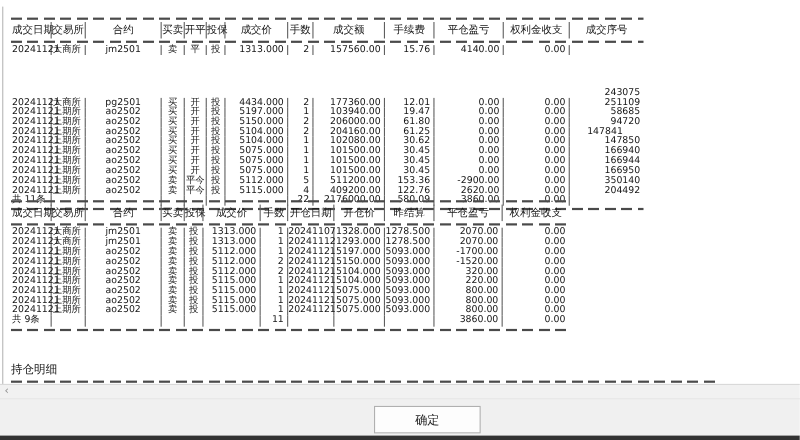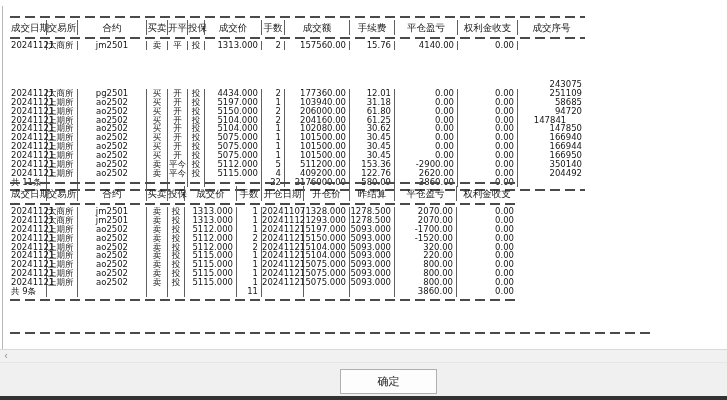--- a/index.html
+++ b/index.html
@@ -82,21 +82,21 @@
         <div class="trow tdata">
           <div class="c al" style="width: 37px;">20241121</div>
           <div class="c al" style="width: 31px;">上期所</div>
           <div class="c ac" style="width: 69px;">ao2502</div>
           <div class="c ac" style="width: 21px;">买</div>
           <div class="c ac" style="width: 20px;">开</div>
           <div class="c ac" style="width: 17px;">投</div>
           <div class="c ar" style="width: 57px;">5197.000</div>
           <div class="c ar" style="width: 23px;">1</div>
           <div class="c ar" style="width: 65px;">103940.00</div>
-          <div class="c ar" style="width: 45px;">31.18</div>
+          <div class="c ar" style="width: 45px;">19.47</div>
           <div class="c ar" style="width: 63px;">0.00</div>
           <div class="c ar" style="width: 60px;">0.00</div>
           <div class="c ar" style="width: 67px;">58685</div>
         </div>
         <div class="trow tdata">
           <div class="c al" style="width: 37px;">20241121</div>
           <div class="c al" style="width: 31px;">上期所</div>
           <div class="c ac" style="width: 69px;">ao2502</div>
           <div class="c ac" style="width: 21px;">买</div>
           <div class="c ac" style="width: 20px;">开</div>
@@ -389,20 +389,21 @@
           <div class="c ar" style="width: 46px;"></div>
           <div class="c ar" style="width: 45px;"></div>
           <div class="c ar" style="width: 62px;">3860.00</div>
           <div class="c ar" style="width: 60px;">0.00</div>
         </div>
         <div class="dash" style="width: 507px;"></div>
       </div>
   </div>
 
   <div class="section" style="top:330px">
+    <div class="sec-title">持仓明细</div>
     <div class="dash" style="width:640px"></div>
   </div>
 
   <div class="scrollbar">
     <span class="sarrow">‹</span>
   </div>
 
   <div class="footer">
     <button class="ok">确定</button>
   </div>

